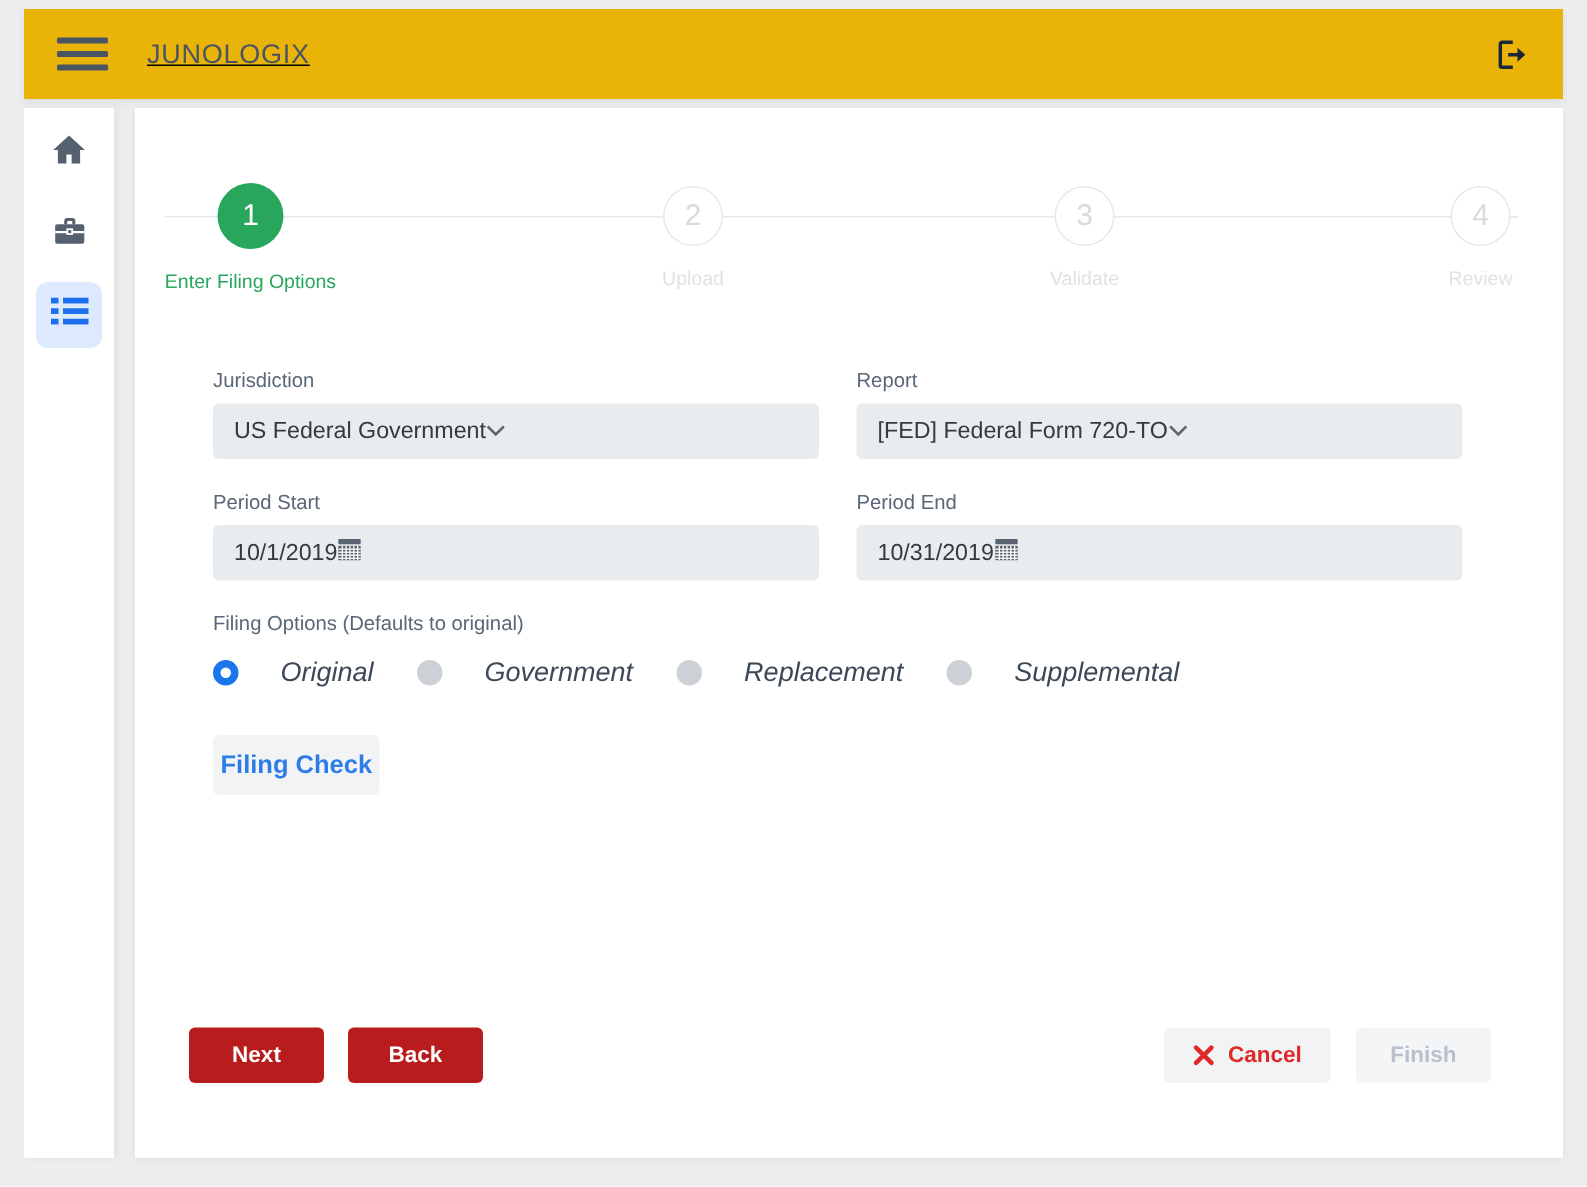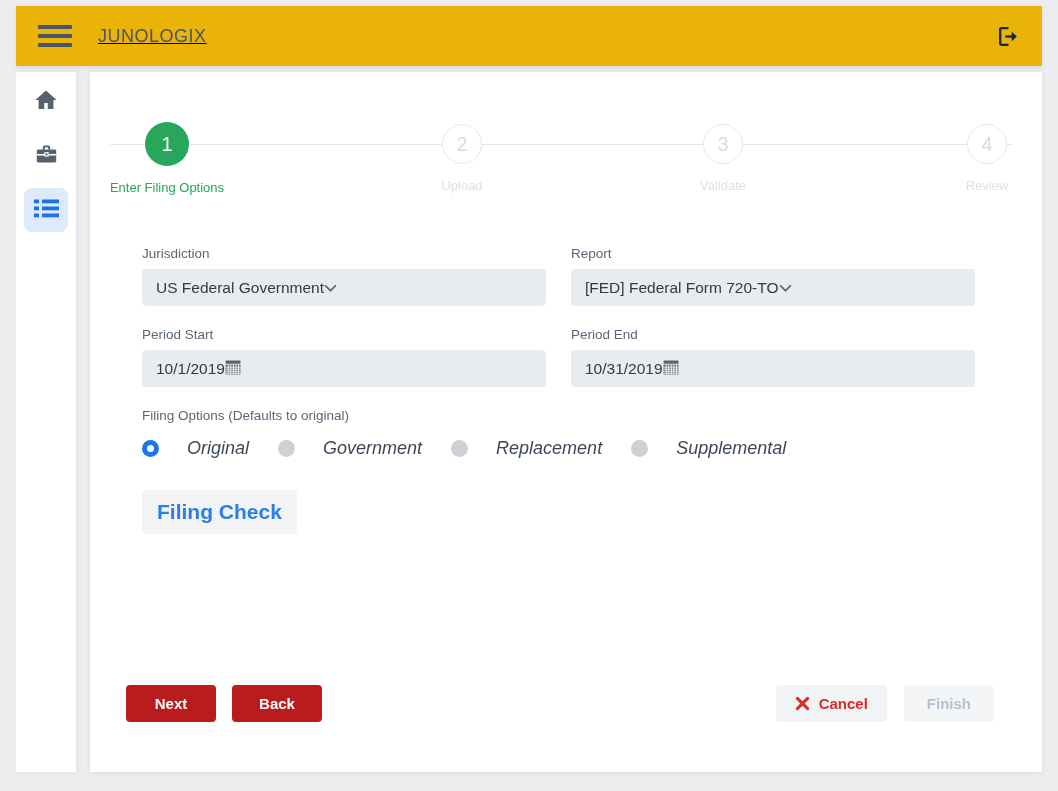--- a/index.html
+++ b/index.html
@@ -80,22 +80,22 @@
   .rb { width:17px; height:17px; border-radius:50%; background:#ccd1d7; position:relative; flex:none; }
   .rb.checked { background:#1b76eb; }
   .rb.checked::after {
     content:""; position:absolute; left:5px; top:5px; width:7px; height:7px;
     border-radius:50%; background:#ffffff;
   }
   .radio-item .radio-label { margin-left:28px; font-size:18px; color:#3c4858;font-style:italic; }
 
   .filing-check {
     margin-top:31px; border:none; background:#f1f3f5; color:#2d7de9;
-    font-family:inherit; font-size:21px; font-weight:bold;
-    padding:10px 15px; border-radius:4px; cursor:pointer;
+    font-family:inherit; font-size:17px; font-weight:bold;
+    padding:10px 5px; border-radius:4px; cursor:pointer;
   }
 
   
   .actions {
     margin-top:auto; margin-bottom:50px; padding:0 48px 0 36px;
     display:flex; align-items:center;
   }
   .actions .right { margin-left:auto; display:flex; gap:17px; }
   .btn { border:none; border-radius:4px; font-family:inherit; font-size:15px; font-weight:bold;
          height:37px; cursor:pointer; display:flex; align-items:center; justify-content:center; }

